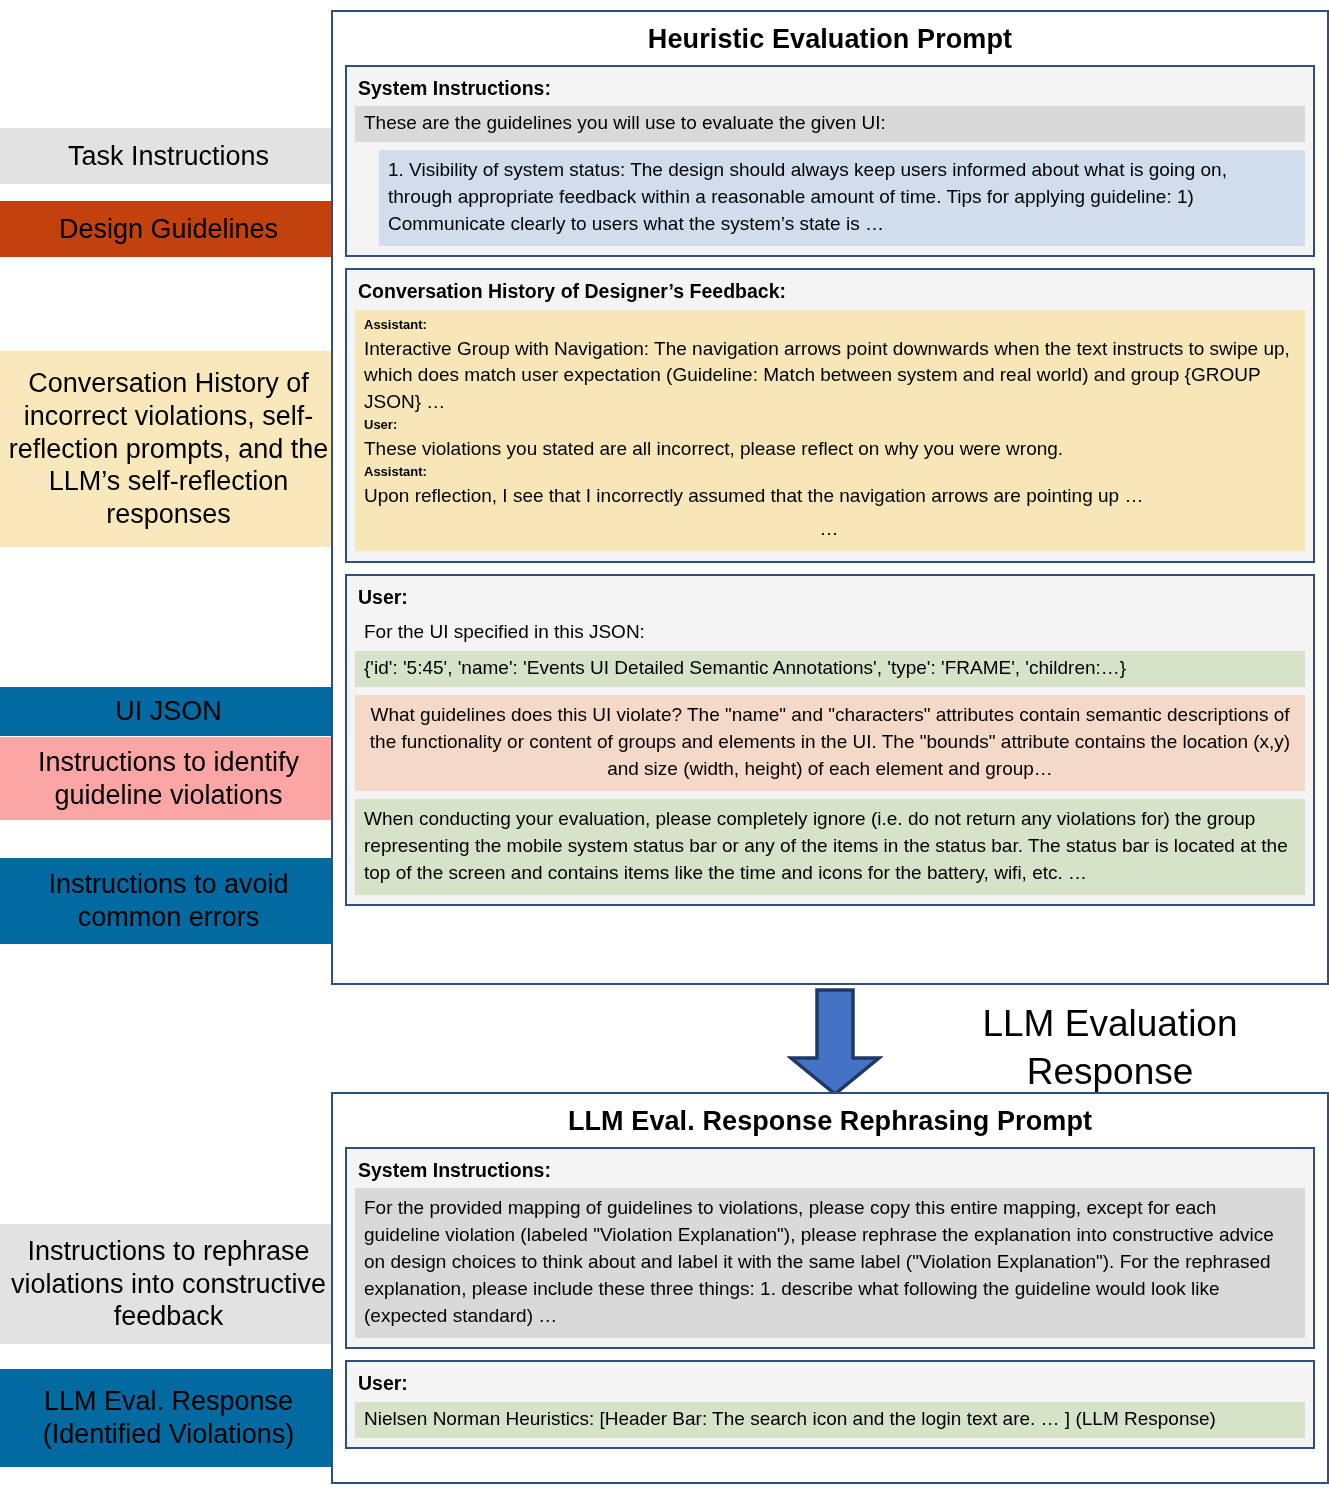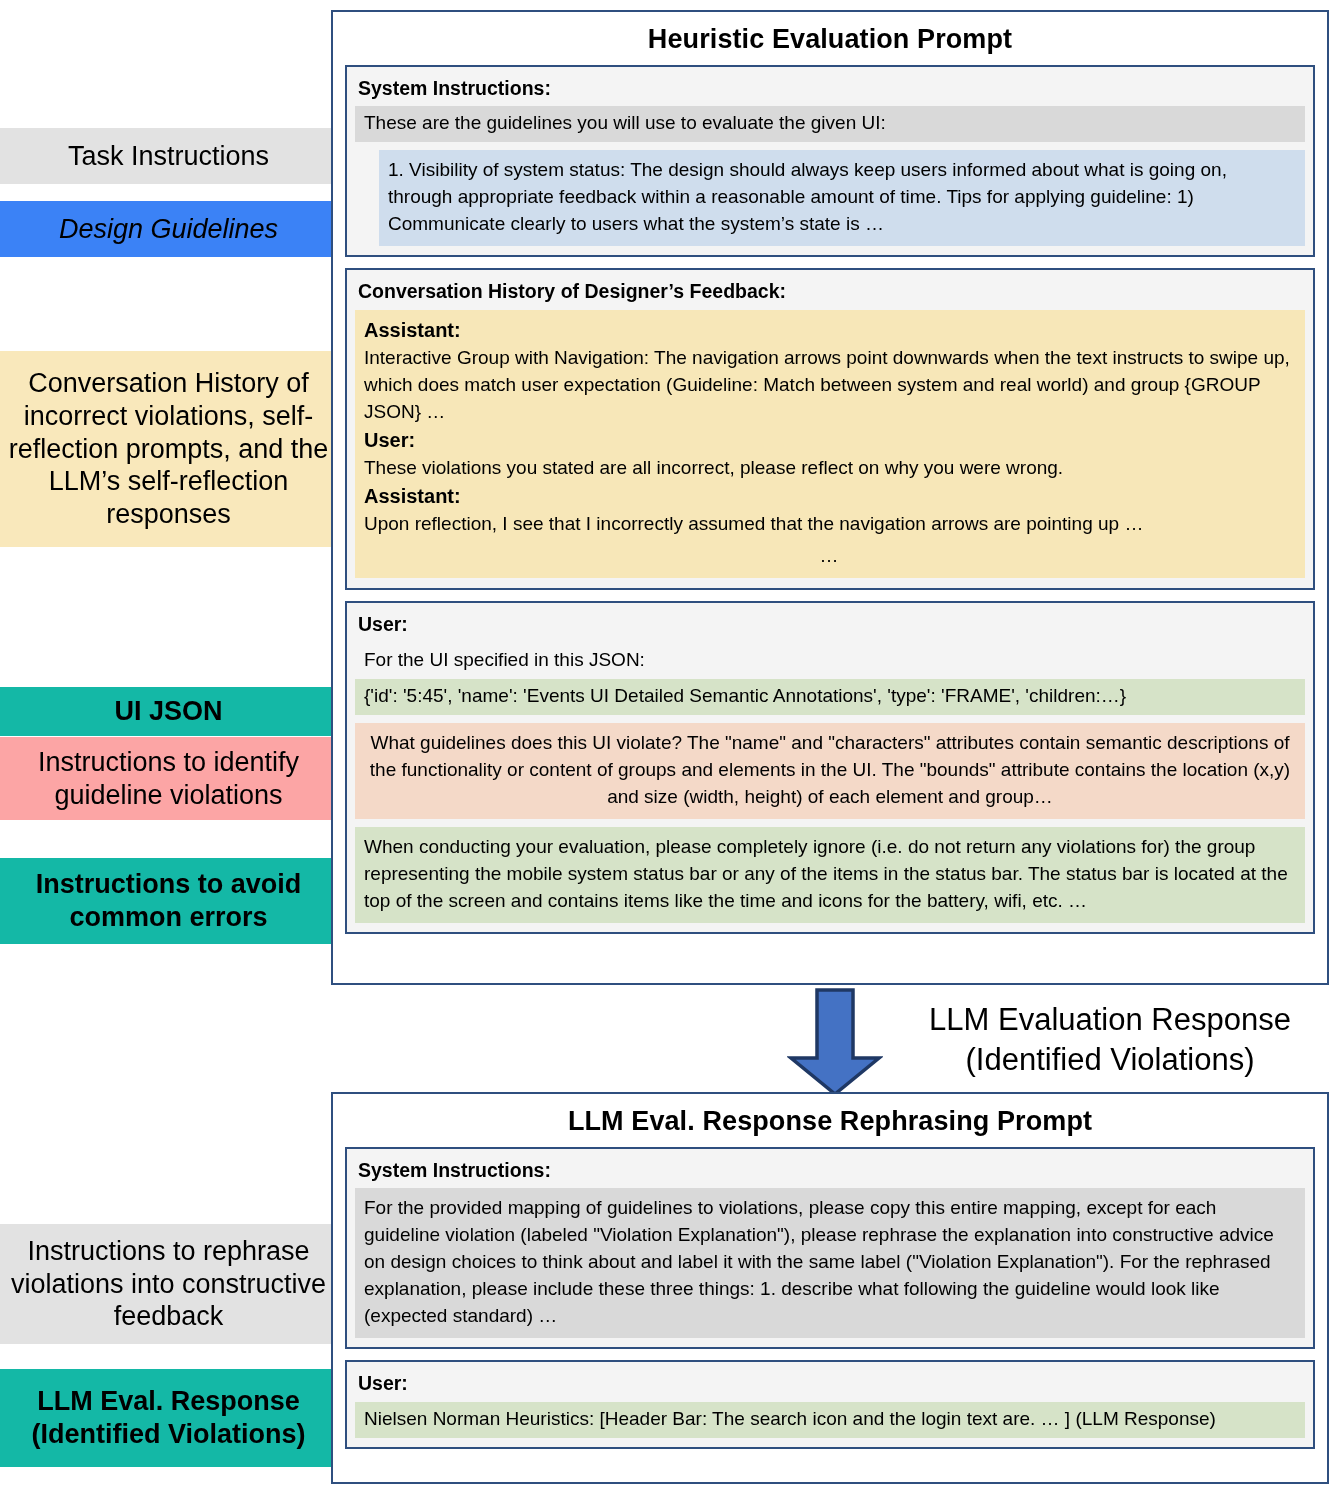--- a/index.html
+++ b/index.html
@@ -25,23 +25,23 @@
     display:flex;
     align-items:center;
     justify-content:center;
     text-align:center;
     font-size:27px;
     line-height:1.22;
     padding:2px 6px;
     color:#000;
   }
   .band-grey{background:#e2e2e2;}
-  .band-blue{background:#3b82f6;font-style:italic;}
+  .band-blue{background:#c2410c;}
   .band-yellow{background:#f9e8bb;justify-content:flex-end;}
-  .band-green{background:#14b8a6;font-weight:bold;}
+  .band-green{background:#0369a1;}
   .band-pink{background:#fca5a5;}
 
   
   .prompt-box{
     position:absolute;
     box-sizing:border-box;
     border:2.5px solid #2f4f7f;
     background:#ffffff;
     box-shadow:0 0 0 1px #ffffff inset;
   }
@@ -78,32 +78,32 @@
   .chunk.tight{padding:4px 9px 5px 9px;}
   .c-grey{background:#d9d9d9;}
   .c-blue{background:#cfdded;margin-left:24px;}
   .c-yellow{background:#f7e7b8;}
   .c-green{background:#d6e3c8;}
   .c-pink{background:#f4d9c8;text-align:center;}
   .c-plain{background:transparent;}
   .gap{height:8px;}
   .role{
     font-weight:bold;
-    font-size:20px;
+    font-size:13px;
     line-height:1.3;
     padding:1px 0 2px 0;
   }
   .line{font-size:19px;line-height:1.42;}
   .ellipsis-center{text-align:center;padding-top:6px;padding-bottom:2px;letter-spacing:2px;}
 
   
   .arrow-wrap{position:absolute;}
   .arrow-caption{
     position:absolute;
-    font-size:31px;
+    font-size:37px;
     line-height:1.3;
     text-align:center;
     color:#000;
   }
 </style>
 </head>
 <body>
 
 <div id="page">
 

